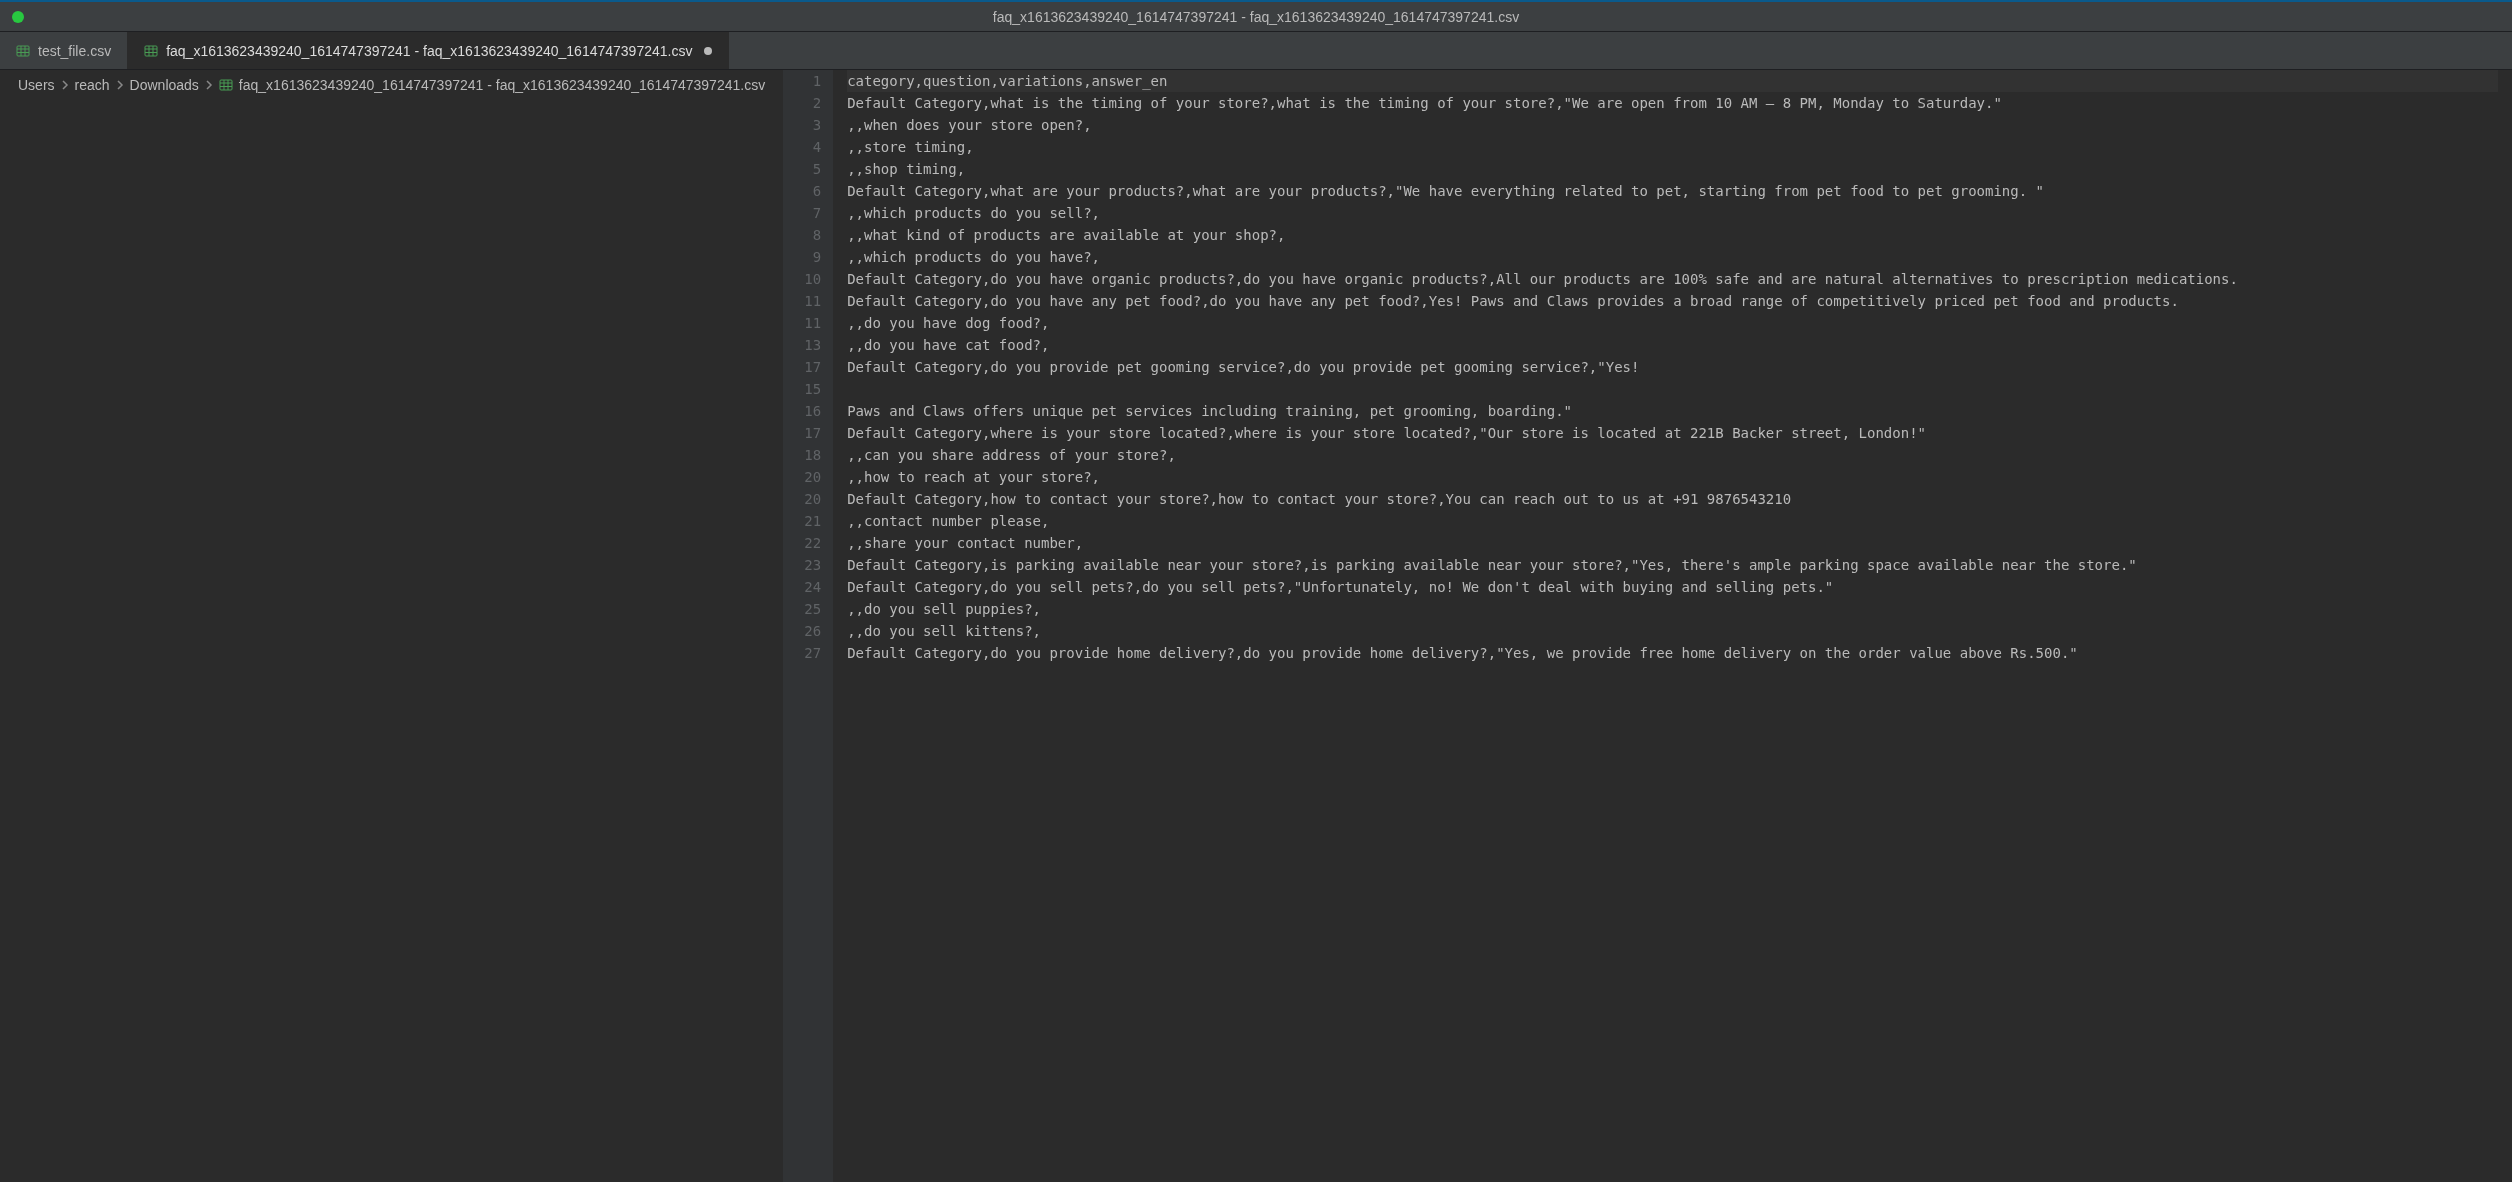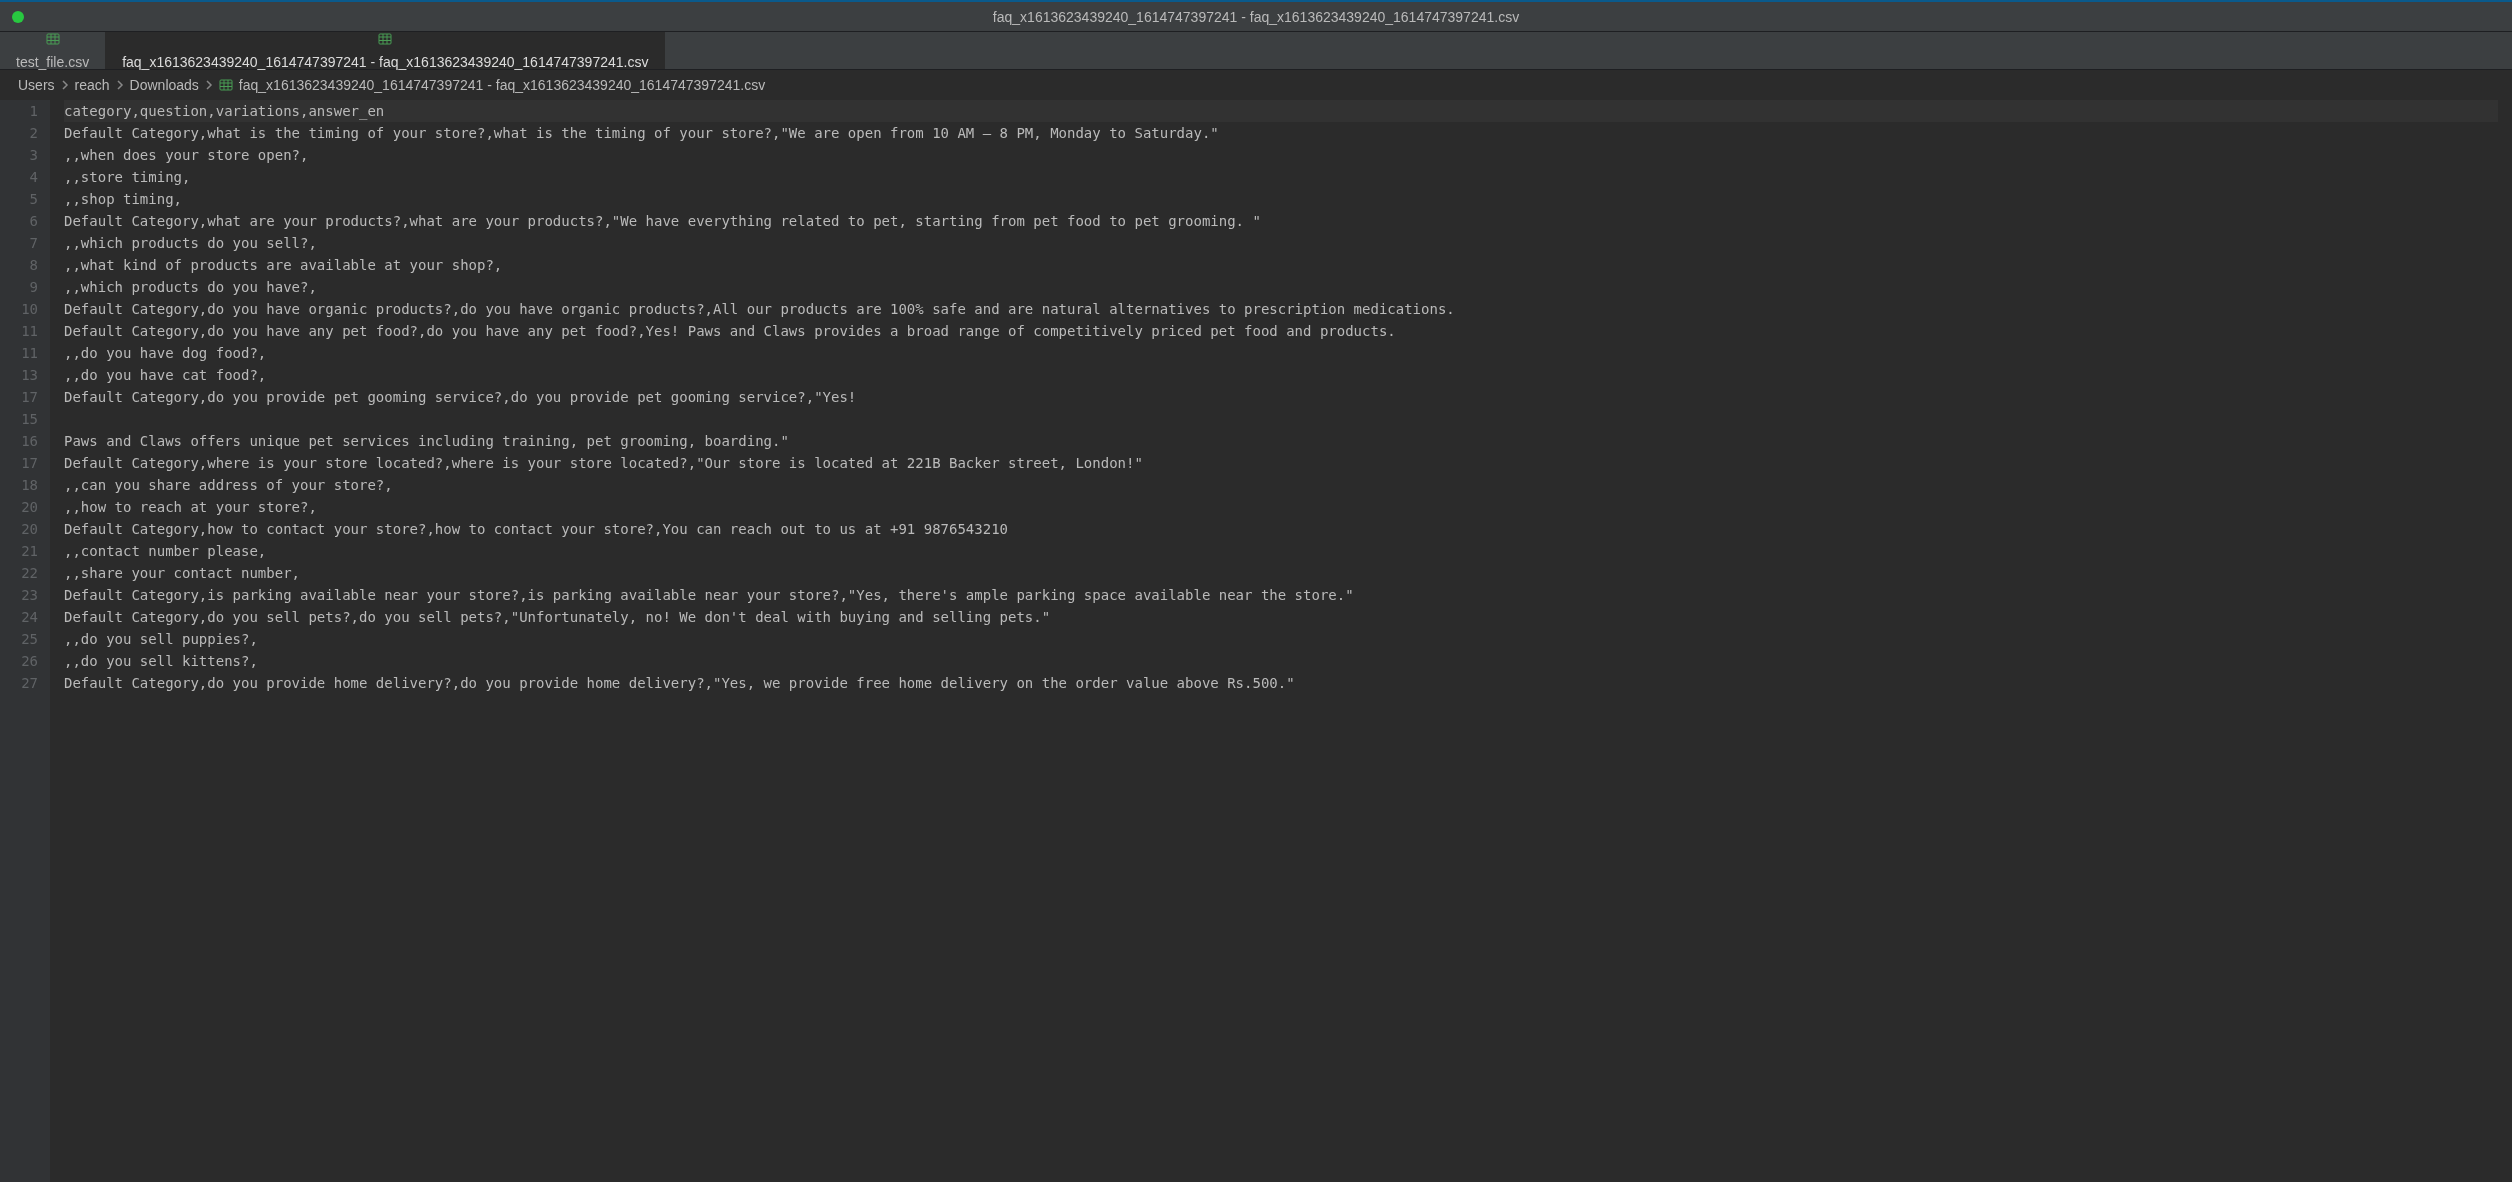--- a/index.html
+++ b/index.html
@@ -55,21 +55,20 @@
     }
     .tab {
       display: flex;
       align-items: center;
       padding: 0 16px;
       gap: 8px;
       cursor: pointer;
       color: #bababa;
       font-size: 14px;
       border-right: 1px solid #2b2b2b;
-      flex-direction: column;
     }
     .tab.active {
       background-color: #2b2b2b;
       color: #dcdcdc;
     }
     .tab-icon {
       width: 14px;
       height: 14px;
       display: flex;
       align-items: center;
@@ -149,21 +148,21 @@
     }
     .page-container {
       display: flex;
       flex-direction: column;
       height: 100vh;
       border-radius: 20px;
     }
     .editor-wrapper {
       flex: 1;
       display: flex;
-      flex-direction: column;
+      flex-direction: row;
       overflow: hidden;
     }
   </style>
 </head>
 <body>
 
 <div class="page-container">
   <div class="title-bar">
     <div class="traffic-lights">
       <div class="traffic-light green"></div>

